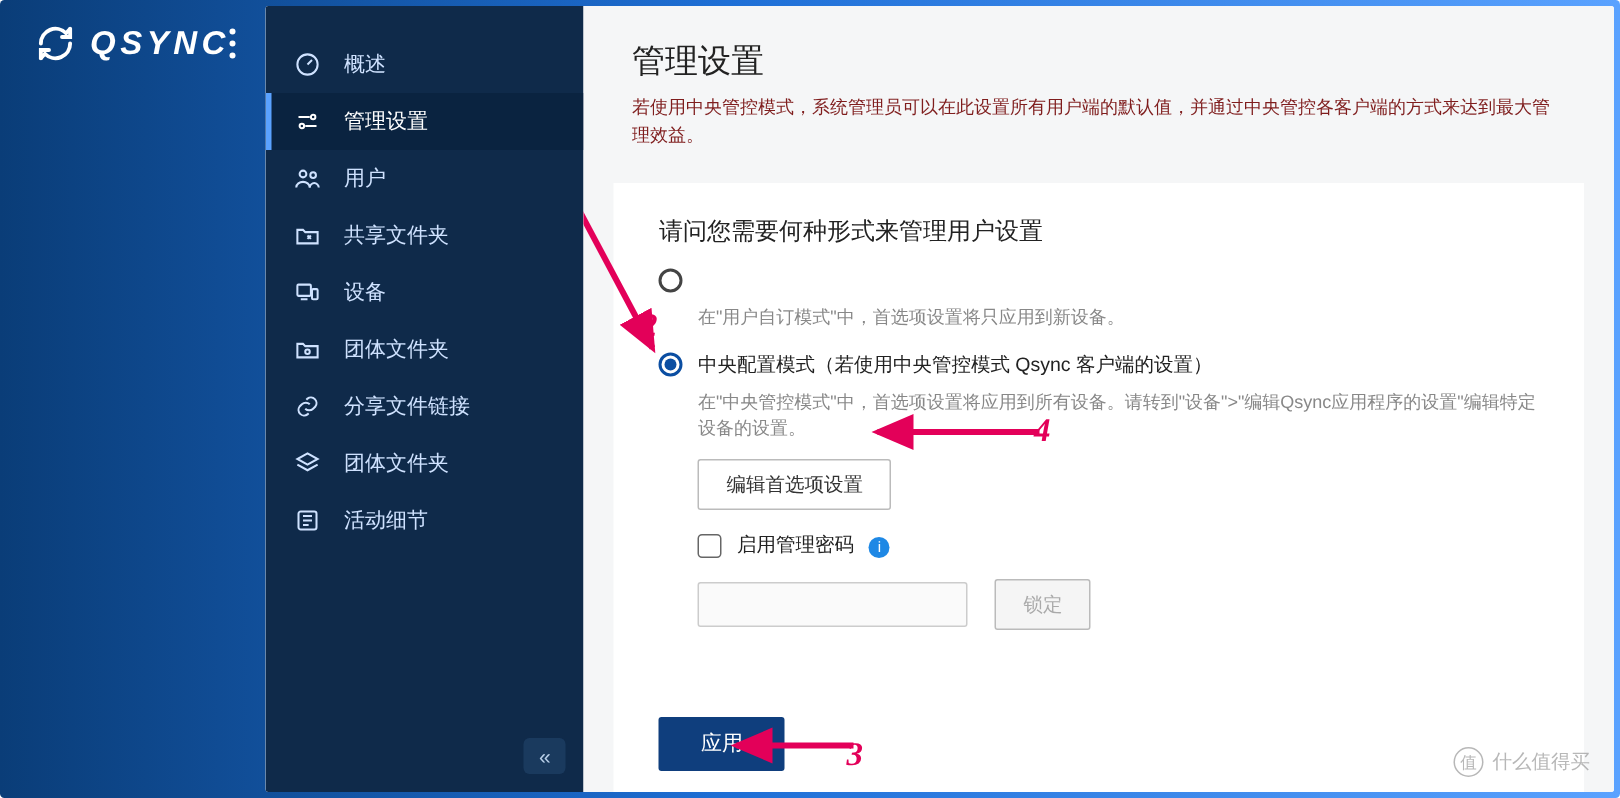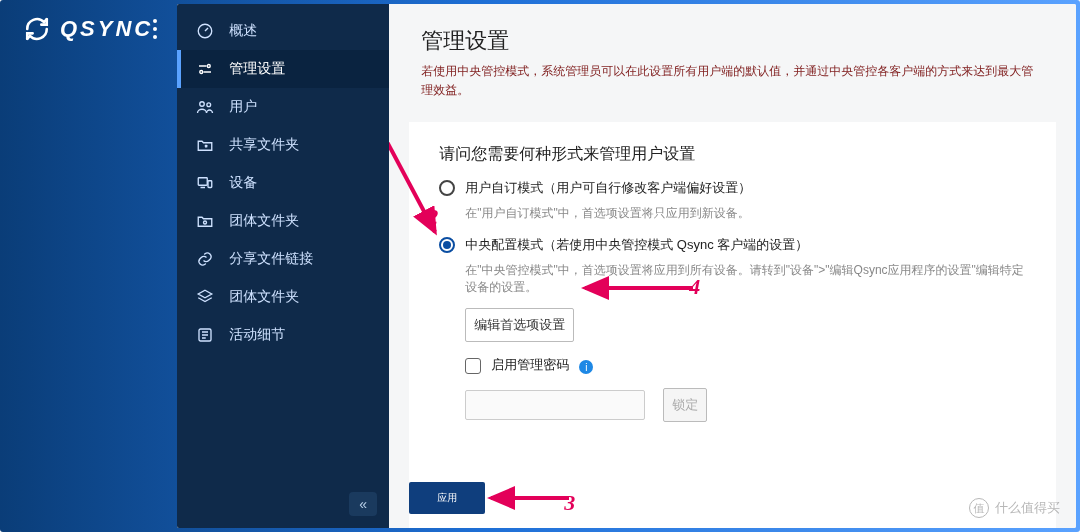--- a/index.html
+++ b/index.html
@@ -6,47 +6,47 @@
 html, body { width: 1080px; height: 532px; overflow: hidden; }
 .window { width: 1080px; height: 532px; background: linear-gradient(90deg, #0a3d78 0%, #1e6fd6 45%, #5aa2ff 100%); padding: 4px; display: flex; border-radius: 3px; }
 .titlebar { height: 50px; display: flex; align-items: center; padding: 0 20px; color: #fff; }
 .logo { display: flex; align-items: center; gap: 10px; font-weight: 700; letter-spacing: 3px; font-size: 22px; font-style: italic; }
 .logo-icon { display: inline-flex; }
 .title-actions { margin-left: auto; display: flex; align-items: center; gap: 14px; }
 .kebab { display: flex; flex-direction: column; gap: 4px; cursor: pointer; }
 .kebab span { width: 4px; height: 4px; background: #fff; border-radius: 50%; }
 .body { flex: 1; display: flex; background: #fff; border-radius: 2px; overflow: hidden; }
 .sidebar { width: 212px; background: #0f2a4a; color: #cfe2ff; display: flex; flex-direction: column; position: relative; }
-.sidebar ul { list-style: none; padding-top: 8px; }
+.sidebar ul { list-style: none; padding-top: 20px; }
 .sidebar li { display: flex; align-items: center; gap: 14px; padding: 10px 18px; font-size: 14px; cursor: pointer; }
 .sidebar li .nav-icon { width: 20px; display: inline-flex; align-items: center; justify-content: center; }
 .sidebar li.active { background: #0a2340; color: #fff; border-left: 4px solid #5aa2ff; padding-left: 14px; }
 .collapse-btn { position: absolute; bottom: 12px; right: 12px; width: 28px; height: 24px; background: #1a3a5e; border-radius: 4px; display: flex; align-items: center; justify-content: center; color: #b8cfe8; cursor: pointer; font-size: 14px; }
 .content { flex: 1; background: #f5f6f7; display: flex; flex-direction: column; position: relative; overflow: hidden; }
 .page-header { padding: 22px 32px 16px; }
 .page-title { font-size: 22px; font-weight: 500; color: #222; margin-bottom: 6px; }
 .page-desc { font-size: 12px; color: #7f1d1d; line-height: 1.6; }
 .panel { background: #fff; margin: 6px 20px 0; flex: 1; padding: 22px 30px; position: relative; }
 .section-title { font-size: 16px; font-weight: 400; color: #222; margin-bottom: 14px; }
 .option { margin-bottom: 14px; }
 .radio-row { display: flex; align-items: center; gap: 10px; font-size: 13px; color: #222; cursor: pointer; }
 .radio { width: 16px; height: 16px; border: 2px solid #444; border-radius: 50%; display: inline-flex; align-items: center; justify-content: center; background: #fff; }
 .radio.checked { border-color: #0b4ea2; }
 .radio.checked::after { content: ""; width: 8px; height: 8px; background: #0b4ea2; border-radius: 50%; }
 .hint { font-size: 12px; color: #888; margin: 8px 0 0 26px; }
 .sub-controls { margin: 12px 0 0 26px; display: flex; flex-direction: column; gap: 14px; }
-.btn { display: inline-flex; align-items: center; justify-content: center; padding: 7px 8px; font-size: 13px; border: 1px solid #bbb; background: #fff; cursor: pointer; border-radius: 2px; color: #333; }
+.btn { display: inline-flex; align-items: center; justify-content: center; padding: 7px 18px; font-size: 13px; border: 1px solid #bbb; background: #fff; cursor: pointer; border-radius: 2px; color: #333; }
 .checkbox-row { display: flex; align-items: flex-end; gap: 10px; font-size: 13px; color: #222; }
 .checkbox { width: 16px; height: 16px; border: 1.5px solid #666; border-radius: 3px; background: #fff; }
 .info-icon { width: 14px; height: 14px; border-radius: 50%; background: #1e88e5; color: #fff; font-size: 10px; display: inline-flex; align-items: center; justify-content: center; cursor: pointer; font-style: normal; }
 .pw-row { display: flex; align-items: center; gap: 18px; }
 .pw-row input[type=password] { width: 180px; height: 30px; border: 1px solid #ccc; border-radius: 2px; padding: 0 8px; font-size: 12px; background: #fafafa; }
 .pw-row .btn[disabled] { color: #aaa; background: #f5f5f5; cursor: not-allowed; }
 .footer { position: absolute; left: 20px; bottom: 14px; }
-.btn-primary { background: #0f3e7d; color: #fff; border: none; padding: 9px 28px; font-size: 10px; border-radius: 2px; cursor: pointer; }
+.btn-primary { background: #0f3e7d; color: #fff; border: none; padding: 9px 28px; font-size: 14px; border-radius: 2px; cursor: pointer; margin-left: 30px; }
 
 
 .annot { position: absolute; font-size: 22px; font-weight: 900; color: #e30059; font-style: italic; font-family: Georgia, serif; pointer-events: none; text-shadow: 0 0 2px #fff; }
 .arrow { position: absolute; pointer-events: none; }
 .arrow svg { overflow: visible; }
 
 .watermark { position: absolute; right: 16px; bottom: 10px; display: flex; align-items: center; gap: 6px; color: #888; font-size: 13px; opacity: .6; }
 .watermark .circle { border: 1px solid #888; border-radius: 50%; width: 20px; height: 20px; display: inline-flex; align-items: center; justify-content: center; font-size: 11px; }
 </style>
 </head>
@@ -174,21 +174,20 @@
         <h1 class="page-title">管理设置</h1>
         <p class="page-desc">若使用中央管控模式，系统管理员可以在此设置所有用户端的默认值，并通过中央管控各客户端的方式来达到最大管理效益。</p>
       </div>
 
       <div class="panel">
         <div class="section-title">请问您需要何种形式来管理用户设置</div>
 
         <div class="option">
           <div class="radio-row">
             <span class="radio"></span>
-            <span>用户自订模式（用户可自行修改客户端偏好设置）</span>
           </div>
           <div class="hint">在"用户自订模式"中，首选项设置将只应用到新设备。</div>
         </div>
 
         <div class="option">
           <div class="radio-row">
             <span class="radio checked"></span>
             <span>中央配置模式（若使用中央管控模式 Qsync 客户端的设置）</span>
           </div>
           <div class="hint">在"中央管控模式"中，首选项设置将应用到所有设备。请转到"设备"&gt;"编辑Qsync应用程序的设置"编辑特定设备的设置。</div>

